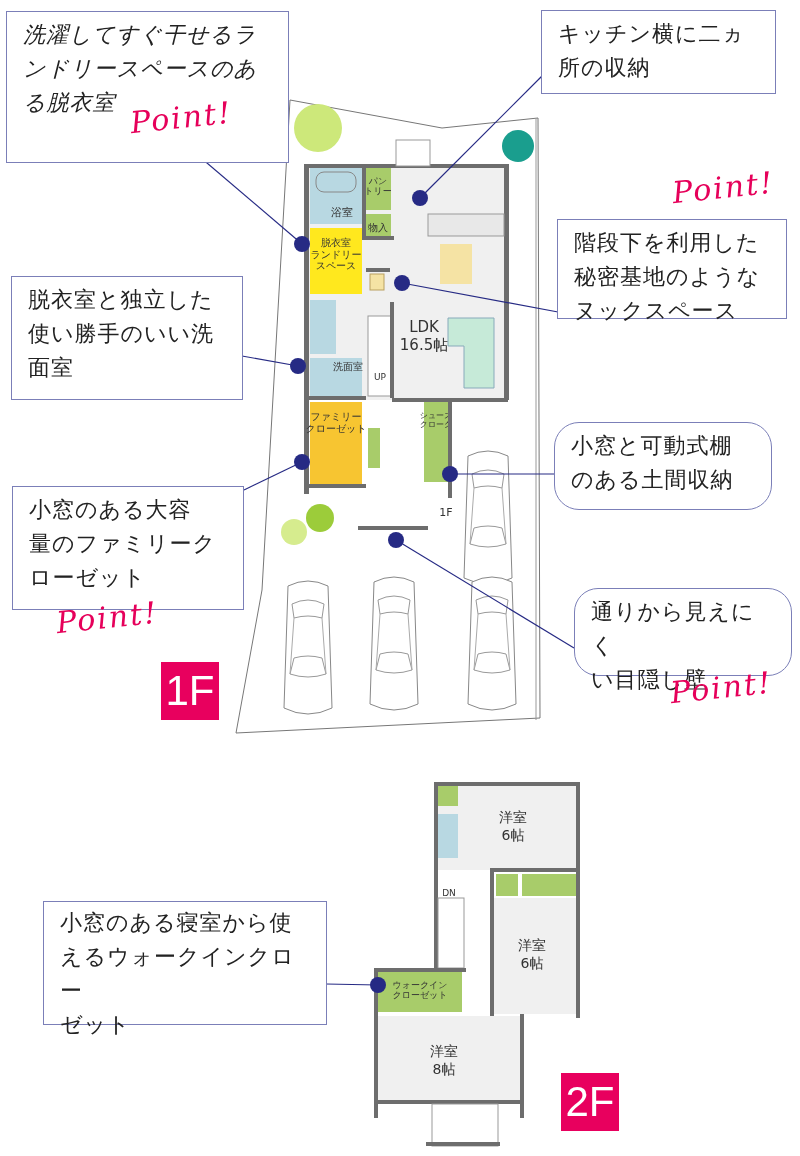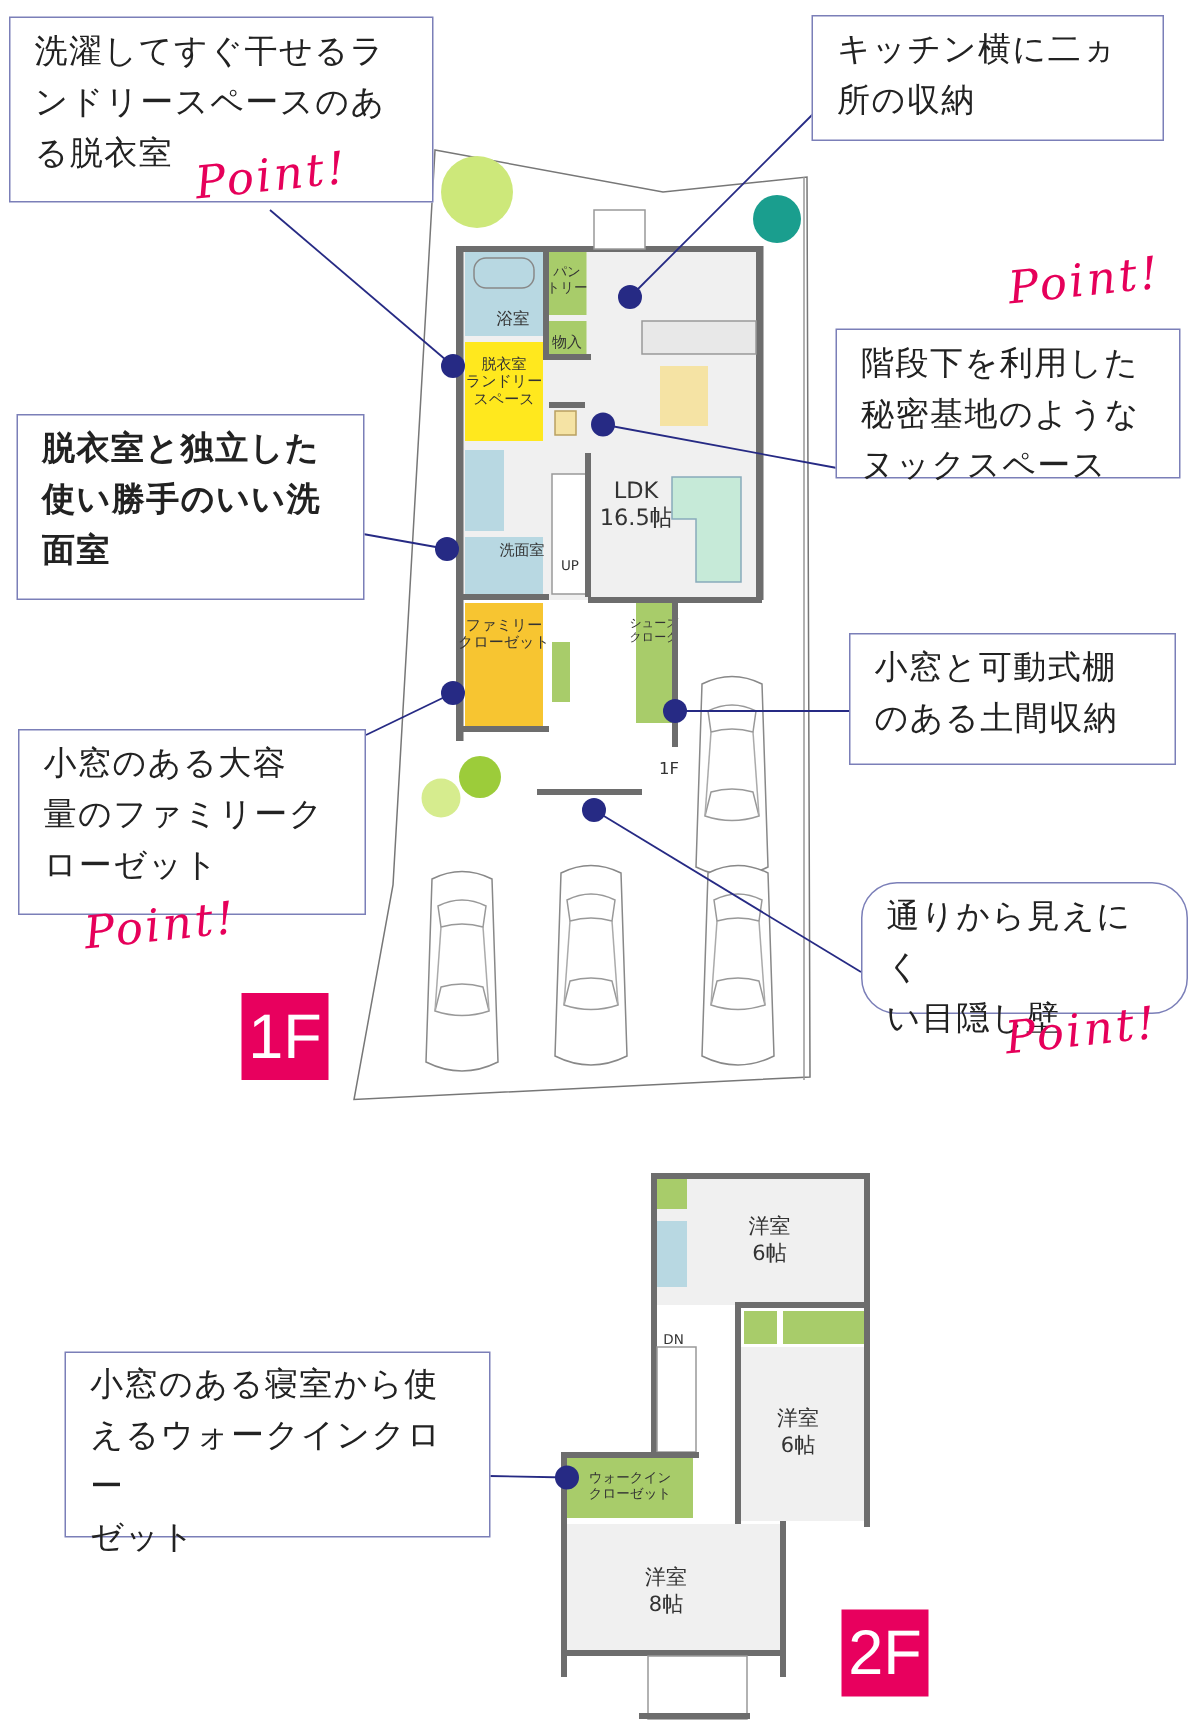--- a/index.html
+++ b/index.html
@@ -150,40 +150,40 @@
     <circle cx="420" cy="198" r="8"></circle>
     <circle cx="402" cy="283" r="8"></circle>
     <circle cx="298" cy="366" r="8"></circle>
     <circle cx="450" cy="474" r="8"></circle>
     <circle cx="302" cy="462" r="8"></circle>
     <circle cx="396" cy="540" r="8"></circle>
     <circle cx="378" cy="985" r="8"></circle>
   </g>
 </svg>
 
-<div class="callout" style="left:6px;top:11px;width:283px;height:124px;">
+<div class="callout" style="left:6px;top:11px;width:283px;height:152px;font-style:italic;">
     <span>洗濯してすぐ干せるラ
 ンドリースペースのあ
 る脱衣室</span>
   </div>
 <div class="callout" style="left:541px;top:10px;width:235px;height:84px;">
     <span>キッチン横に二ヵ
 所の収納</span>
   </div>
 <div class="callout" style="left:557px;top:219px;width:230px;height:100px;">
     <span>階段下を利用した
 秘密基地のような
 ヌックスペース</span>
   </div>
-<div class="callout" style="left:11px;top:276px;width:232px;height:124px;font-weight:bold;">
+<div class="callout" style="left:11px;top:276px;width:232px;height:124px;">
     <span>脱衣室と独立した
 使い勝手のいい洗
 面室</span>
   </div>
-<div class="callout" style="left:566px;top:422px;width:218px;height:88px;">
+<div class="callout" style="left:554px;top:422px;width:218px;height:88px;border-radius:25px;">
     <span>小窓と可動式棚
 のある土間収納</span>
   </div>
 <div class="callout" style="left:12px;top:486px;width:232px;height:124px;">
     <span>小窓のある大容
 量のファミリーク
 ローゼット</span>
   </div>
 <div class="callout" style="left:574px;top:588px;width:218px;height:88px;border-radius:24px;">
     <span>通りから見えにく

